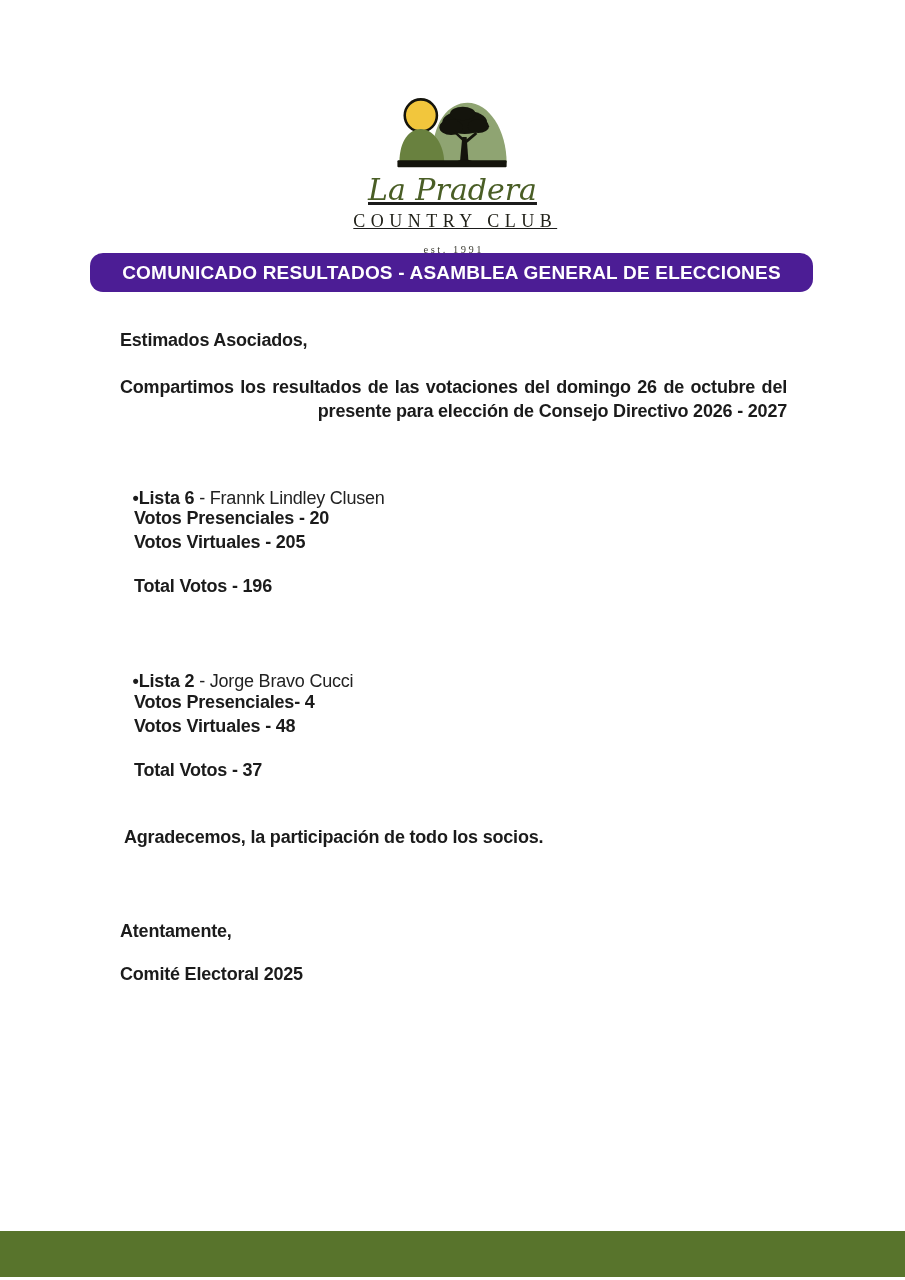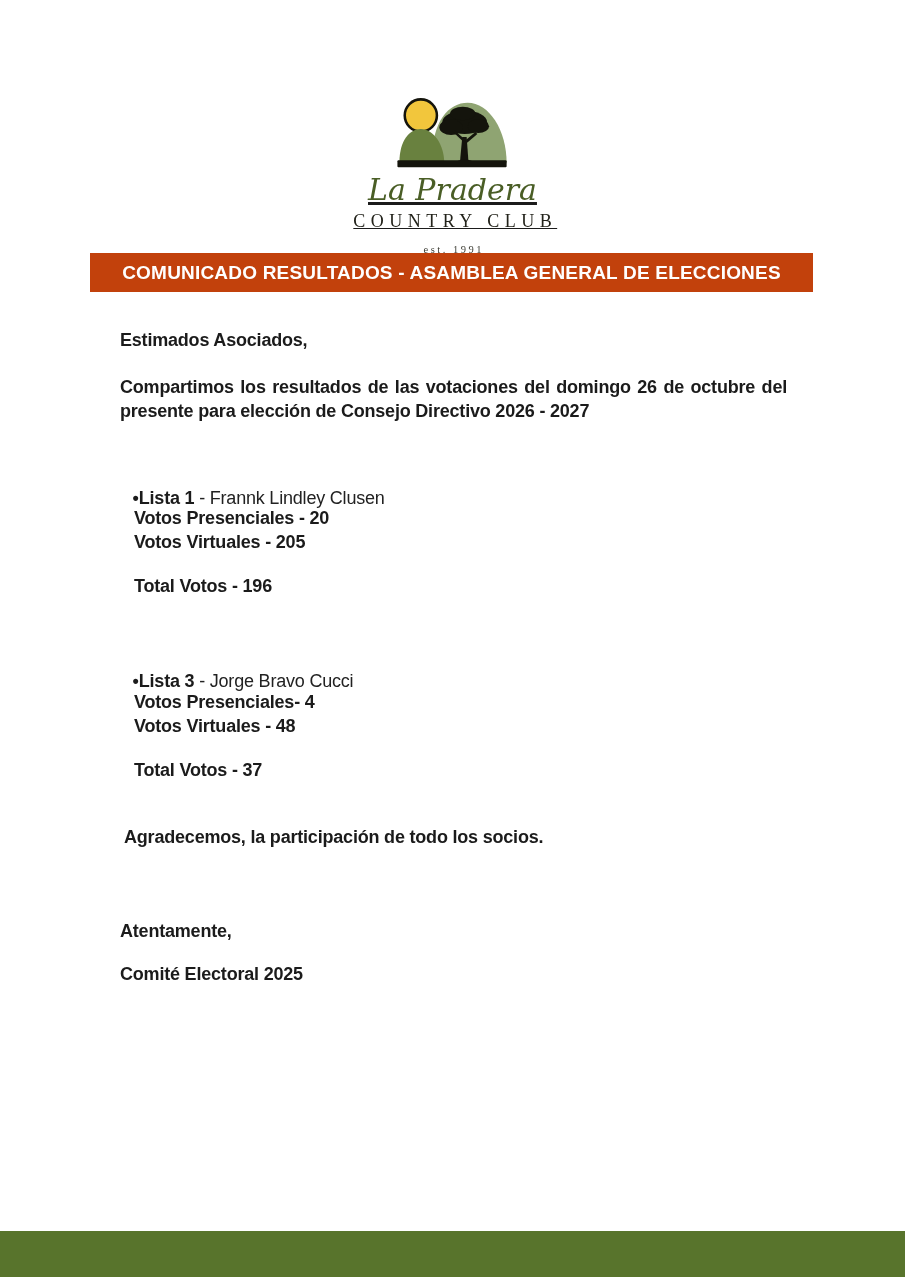--- a/index.html
+++ b/index.html
@@ -26,21 +26,21 @@
   .banner{
     position:absolute;left:90px;top:253px;width:723px;height:39px;
     background:#577329;display:flex;align-items:center;justify-content:center;
   }
   .banner-title{color:#ffffff;font-size:19px;font-weight:700;letter-spacing:.2px;}
   
   .t{position:absolute;font-weight:700;font-size:18px;letter-spacing:-.2px;line-height:23px;color:#1b1b1b;}
   .salutation{left:120px;top:329px;}
   .intro{left:120px;top:376px;width:667px;}
   .intro .l1{text-align:justify;text-align-last:justify;}
-  .intro .l2{text-align:left;margin-top:1px;}
+  .intro .l2{text-align:right;margin-top:1px;}
   .list-heading{white-space:pre;}
   .list-heading .lbl{font-weight:700;}
   .list-heading .cand{font-weight:400;color:#222222;}
   .lh1{left:123px;top:464px;}
   .votes{line-height:23.5px;}
   .v1{left:134px;top:507px;}
   .tt1{left:134px;top:575px;}
   .lh2{left:123px;top:647px;}
   .v2{left:134px;top:691px;}
   .tt2{left:134px;top:759px;}
@@ -68,42 +68,42 @@
       <path d="M68.5,48 L58,38 L60,37 L69.5,45 Z"></path>
       <path d="M72.5,47 L82,39 L84,41 L73.5,50 Z"></path>
     </g>
     <rect x="2" y="68" width="112" height="7" rx="1" fill="#14140c"></rect>
   </svg>
   <div class="script-name" style="color: rgb(74, 94, 38);">La Pradera</div>
   <div class="club-line">COUNTRY CLUB</div>
   <div class="est-line">est. 1991</div>
 </div>
 
-<div class="banner" style="background: #c2410c;">
+<div class="banner" style="background: #4c1d95; border-radius: 13px;">
   <span class="banner-title" style="color: rgb(255, 255, 255);">COMUNICADO RESULTADOS - ASAMBLEA GENERAL DE ELECCIONES</span>
 </div>
 
 <div class="t salutation">Estimados Asociados,</div>
 
 <div class="t intro">
   <div class="l1">Compartimos los resultados de las votaciones del domingo 26 de octubre del</div>
   <div class="l2">presente para elección de Consejo Directivo 2026 - 2027</div>
 </div>
 
 <div class="t lh1 list-heading">
-  <span class="lbl">•</span><span class="lbl">Lista 1</span><span class="cand"> - </span><span class="cand">Frannk Lindley Clusen</span>
+  <span class="lbl">•</span><span class="lbl">Lista 6</span><span class="cand"> - </span><span class="cand">Frannk Lindley Clusen</span>
 </div>
 <div class="t v1 votes">
   <div>Votos Presenciales - 20</div>
   <div>Votos Virtuales - 205</div>
 </div>
 <div class="t tt1">Total Votos - 196</div>
 
 <div class="t lh2 list-heading">
-  <span class="lbl">•</span><span class="lbl">Lista 3</span><span class="cand"> - </span><span class="cand">Jorge Bravo Cucci</span>
+  <span class="lbl">•</span><span class="lbl">Lista 2</span><span class="cand"> - </span><span class="cand">Jorge Bravo Cucci</span>
 </div>
 <div class="t v2 votes">
   <div>Votos Presenciales- 4</div>
   <div>Votos Virtuales - 48</div>
 </div>
 <div class="t tt2">Total Votos - 37</div>
 
 <div class="t thanks">Agradecemos, la participación de todo los socios.</div>
 <div class="t closing">Atentamente,</div>
 <div class="t signature">Comité Electoral 2025</div>

